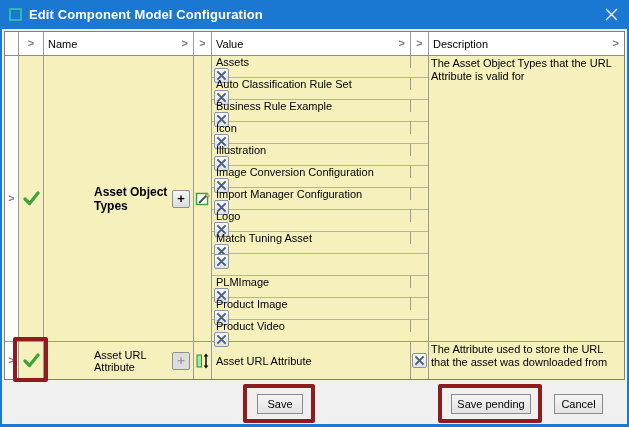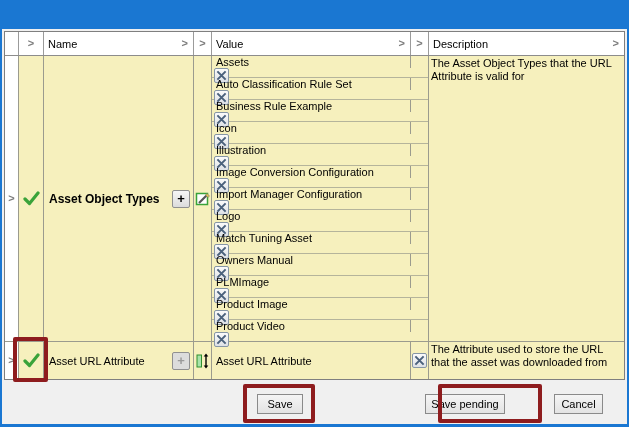--- a/index.html
+++ b/index.html
@@ -53,21 +53,21 @@
   .chev-right { padding-right:5px; }
 
   .row { display:flex; background:#f6f0bd; }
   .row > .cell { border-right:1px solid #9b9b8e; }
   .row1 { height:285px; }
   .row2 { height:38px; border-top:1px solid #9b9b8e; }
   .cell { display:flex; align-items:center; }
   .cell-expander { width:14px; flex:0 0 auto; background:#fff; justify-content:center; }
   .cell-check { width:25px; flex:0 0 auto; justify-content:center; }
   .cell-name { width:150px; flex:0 0 auto; padding-left:5px; }
-  .cell-name .nm { flex:1 1 auto; }
+  .cell-name .nm { flex:1 1 auto;margin-left:45px; }
   .bold-name { font-weight:bold; font-size:12px; }
   .cell-icon { width:18px; flex:0 0 auto; justify-content:center; }
   .cell-values { width:217px; flex:0 0 auto; display:block; }
   .cell-desc { flex:1 1 auto; align-items:flex-start; padding:1px 2px; line-height:13px; border-right:none !important; }
 
   .value-subrow { display:flex; height:22px; border-bottom:1px solid #b5b49b;flex-direction:column; }
   .value-subrow:last-child { height:21px; border-bottom:none; }
   .value-text { width:199px; flex:0 0 auto; display:flex; align-items:center; padding-left:4px; border-right:1px solid #9b9b8e; }
   .x-cell { width:18px; flex:0 0 auto; display:flex; align-items:center; justify-content:center; }
 
@@ -92,36 +92,45 @@
   }
 
   .footer-btn {
     position:absolute; height:20px; top:394px;
     border:1px solid #8a8a8a; background:linear-gradient(#f5f5f5,#e3e3e3);
     font-family:Liberation Sans, sans-serif; font-size:11px; color:#000;
     cursor:pointer;
   }
   .btn-save   { left:257px; width:46px; }
   .btn-restore{ left:322px; width:115px; background:#dedede; color:#9f9f9f; border-color:#cfcfcf; cursor:default; }
-  .btn-savep  { left:425px; width:80px; }
+  .btn-savep  { left:451px; width:80px; }
   .btn-cancel { left:554px; width:49px;text-align:center; }
 
   .annotation {
     position:absolute; border:4px solid #8e1c1e; border-radius:2px;
     pointer-events:none; z-index:10;
   }
   .ann-check { left:13px; top:337px; width:35px; height:45px; }
   .ann-save  { left:243px; top:384px; width:72px; height:39px; }
   .ann-savep { left:438px; top:384px; width:104px; height:39px; }
 </style>
 </head>
 <body>
 
 <div class="dialog">
 
+  <div class="titlebar">
+    <div class="app-icon"></div>
+    <div class="title-text">Edit Component Model Configuration</div>
+    <button class="close-btn">
+      <svg width="13" height="13" viewBox="0 0 13 13">
+        <path d="M1 1 L12 12 M12 1 L1 12" stroke="#ffffff" stroke-width="1.4" fill="none"></path>
+      </svg>
+    </button>
+  </div>
 
   <div class="body">
     <div class="grid">
 
       <div class="hdr">
         <div class="c0"></div>
         <div class="c1">
             <span class="chev">&gt;</span>
           </div>
         <div class="c2">
@@ -258,21 +267,20 @@
     <div class="x-cell">
       <button class="x-btn">
         <svg width="11" height="11" viewBox="0 0 12 12">
           <path d="M1.5 1.5 L10.5 10.5 M10.5 1.5 L1.5 10.5" stroke="#4a617c" stroke-width="2.2" fill="none"></path>
         </svg>
       </button>
     </div>
   </div>
 
   <div class="value-subrow">
-    <div class="value-text">Owners Manual</div>
     <div class="x-cell">
       <button class="x-btn">
         <svg width="11" height="11" viewBox="0 0 12 12">
           <path d="M1.5 1.5 L10.5 10.5 M10.5 1.5 L1.5 10.5" stroke="#4a617c" stroke-width="2.2" fill="none"></path>
         </svg>
       </button>
     </div>
   </div>
 
   <div class="value-subrow">

